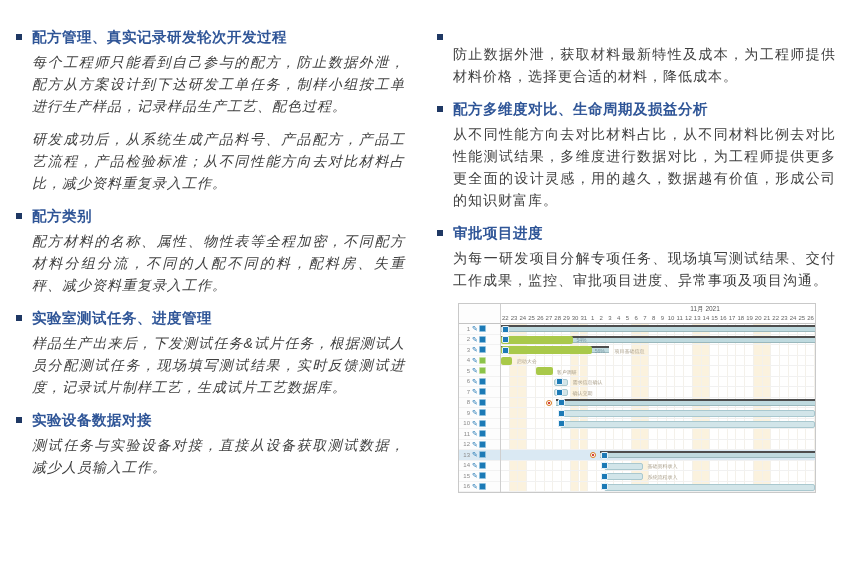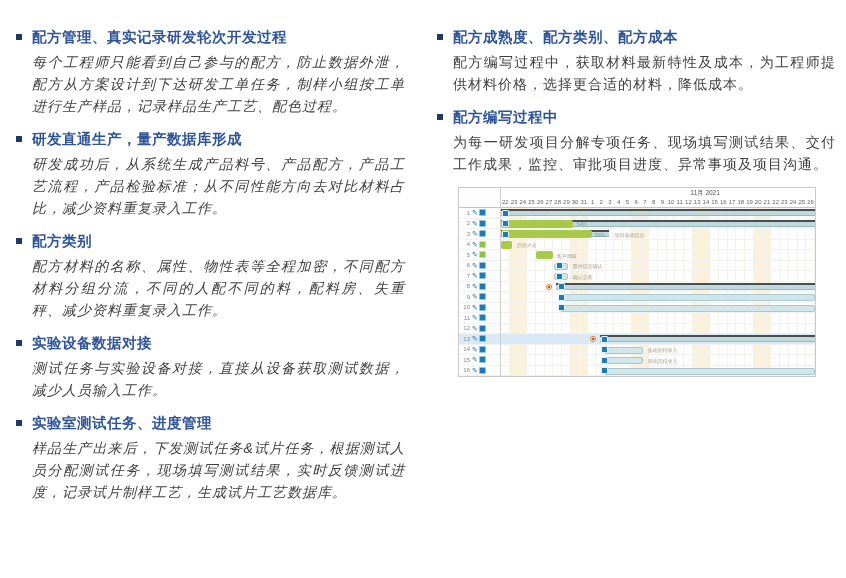--- a/index.html
+++ b/index.html
@@ -102,61 +102,63 @@
 
     <div class="col col-left">
       <section class="feature">
         <div class="sec-head">
           <span class="bullet"></span>
           <h3 class="sec-title">配方管理、真实记录研发轮次开发过程</h3>
         </div>
         <p class="sec-body">每个工程师只能看到自己参与的配方，防止数据外泄，配方从方案设计到下达研发工单任务，制样小组按工单进行生产样品，记录样品生产工艺、配色过程。</p>
       </section>
       <section class="feature">
-        <div class="sec-head">
-          <span class="bullet"></span>
-          <h3 class="sec-title">研发直通生产，量产数据库形成</h3>
-        </div>
         <p class="sec-body">研发成功后，从系统生成产品料号、产品配方，产品工艺流程，产品检验标准；从不同性能方向去对比材料占比，减少资料重复录入工作。</p>
       </section>
       <section class="feature">
         <div class="sec-head">
           <span class="bullet"></span>
           <h3 class="sec-title">配方类别</h3>
         </div>
         <p class="sec-body">配方材料的名称、属性、物性表等全程加密，不同配方材料分组分流，不同的人配不同的料，配料房、失重秤、减少资料重复录入工作。</p>
       </section>
       <section class="feature">
         <div class="sec-head">
           <span class="bullet"></span>
+          <h3 class="sec-title">实验室测试任务、进度管理</h3>
+        </div>
+        <p class="sec-body">样品生产出来后，下发测试任务&amp;试片任务，根据测试人员分配测试任务，现场填写测试结果，实时反馈测试进度，记录试片制样工艺，生成试片工艺数据库。</p>
+      </section>
+      <section class="feature">
+        <div class="sec-head">
+          <span class="bullet"></span>
           <h3 class="sec-title">实验设备数据对接</h3>
         </div>
         <p class="sec-body">测试任务与实验设备对接，直接从设备获取测试数据，减少人员输入工作。</p>
       </section>
-      <section class="feature">
-        <div class="sec-head">
-          <span class="bullet"></span>
-          <h3 class="sec-title">实验室测试任务、进度管理</h3>
-        </div>
-        <p class="sec-body">样品生产出来后，下发测试任务&amp;试片任务，根据测试人员分配测试任务，现场填写测试结果，实时反馈测试进度，记录试片制样工艺，生成试片工艺数据库。</p>
-      </section>
     </div>
 
     <div class="col col-right">
       <section class="feature">
         <div class="sec-head">
           <span class="bullet"></span>
-          <h3 class="sec-title">配方成熟度、配方类别、配方成本</h3>
-        </div>
-        <p class="sec-body">配方编写过程中，获取材料最新特性及成本，为工程师提供材料价格，选择更合适的材料，降低成本。</p>
-      </section>
-      <section class="feature">
-        <div class="sec-head">
-          <span class="bullet"></span>
-          <h3 class="sec-title">配方编写过程中</h3>
+        </div>
+        <p class="sec-body">防止数据外泄，获取材料最新特性及成本，为工程师提供材料价格，选择更合适的材料，降低成本。</p>
+      </section>
+      <section class="feature">
+        <div class="sec-head">
+          <span class="bullet"></span>
+          <h3 class="sec-title">配方多维度对比、生命周期及损益分析</h3>
+        </div>
+        <p class="sec-body">从不同性能方向去对比材料占比，从不同材料比例去对比性能测试结果，多维度进行数据对比，为工程师提供更多更全面的设计灵感，用的越久，数据越有价值，形成公司的知识财富库。</p>
+      </section>
+      <section class="feature">
+        <div class="sec-head">
+          <span class="bullet"></span>
+          <h3 class="sec-title">审批项目进度</h3>
         </div>
         <p class="sec-body">为每一研发项目分解专项任务、现场填写测试结果、交付工作成果，监控、审批项目进度、异常事项及项目沟通。</p>
       </section>
 
       <div class="gantt">
         <div class="gantt-left">
           <div class="lhead"></div>
         <div class="lrow">
               <span class="lnum">1</span>
               <span class="lpencil">✎</span>

